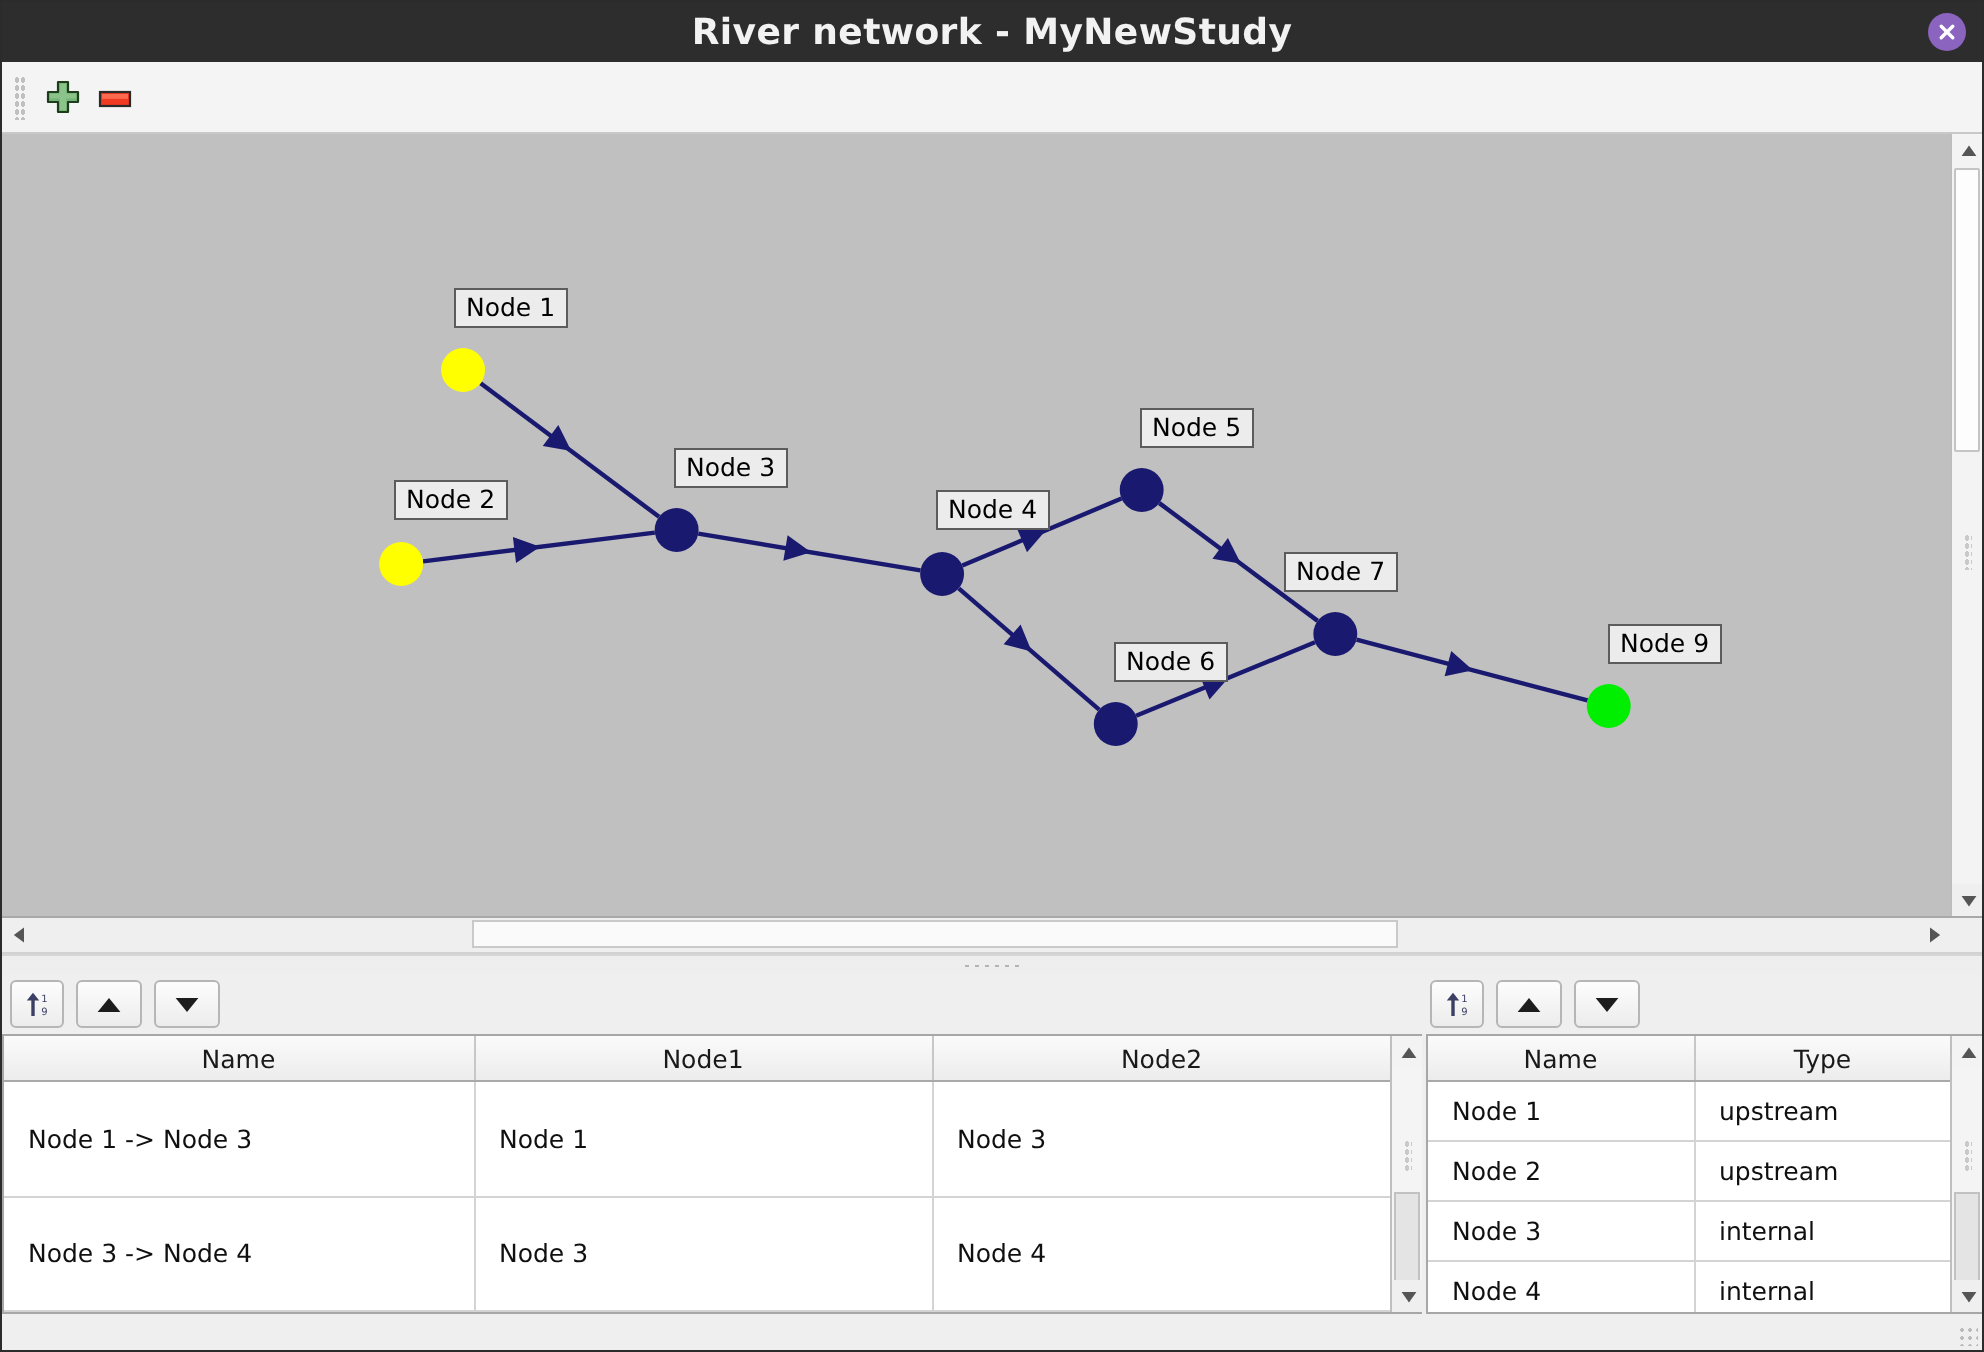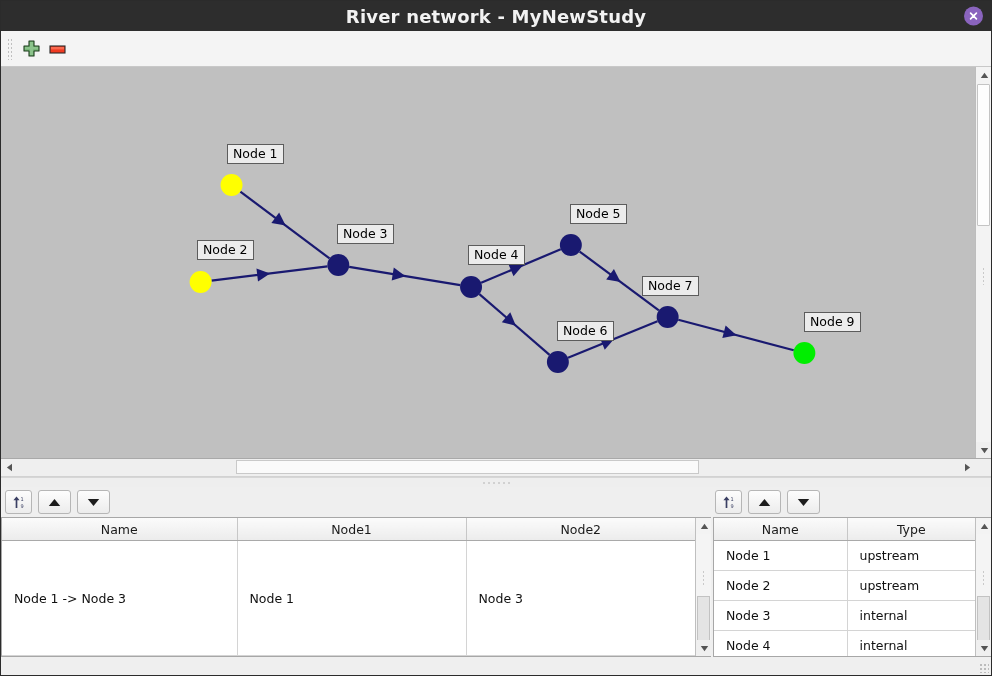--- a/index.html
+++ b/index.html
@@ -463,20 +463,25 @@
                 <th>Node1</th>
                 <th style="border-right: none;">Node2</th>
               </tr>
             </thead>
           <tbody id="reaches-body">
               <tr>
                 <td>Node 1 -&gt; Node 3</td>
                 <td>Node 1</td>
                 <td style="border-right: none;">Node 3</td>
               </tr>
+              <tr>
+                <td>Node 3 -&gt; Node 4</td>
+                <td>Node 3</td>
+                <td style="border-right: none;">Node 4</td>
+              </tr>
             </tbody>
         </table>
         <div class="tbl-scroll">
           <div class="sb-arrow">
             <svg width="9" height="7" viewBox="0 0 9 7">
               <path d="M4.5 0.8 L8.2 6 L0.8 6 Z" fill="#555"></path>
             </svg>
           </div>
           <div class="tbl-grip" style="top:52px;"></div>
           <div class="tbl-thumb" style="top:78px; height:50px;"></div>

